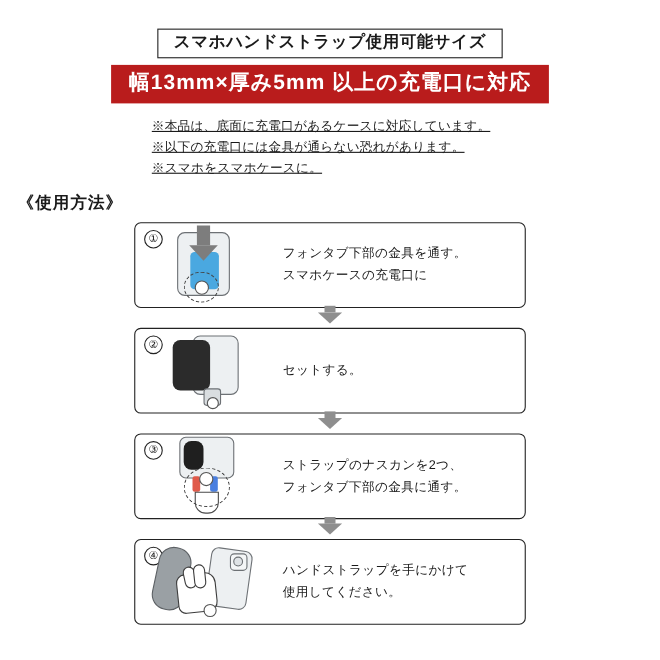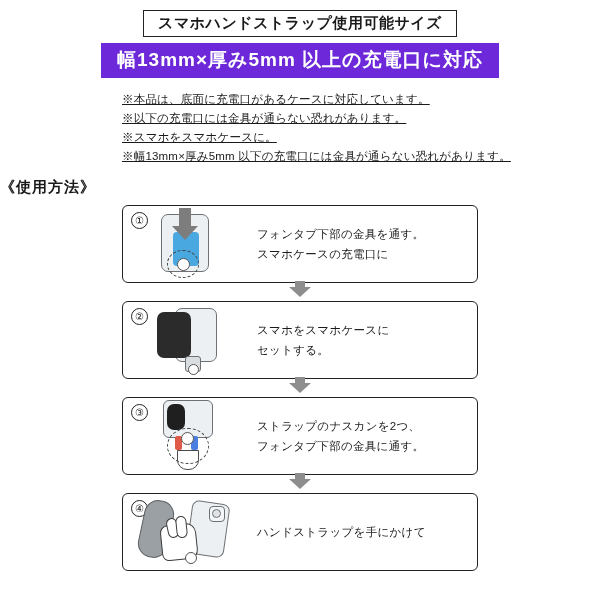--- a/index.html
+++ b/index.html
@@ -12,21 +12,21 @@
     height: 600px;
     font-family: "Liberation Sans", sans-serif;
     color: #1a1a1a;
     overflow: hidden;
   }
   .page {
     position: relative;
     width: 600px;
     height: 600px;
     box-sizing: border-box;
-    padding: 0;
+    padding: 16px;
   }
 
   
   .title-row {
     text-align: center;
     padding-top: 10px;
   }
   .title-box {
     display: inline-block;
     border: 1px solid #222;
@@ -36,21 +36,21 @@
     letter-spacing: 0.5px;
     line-height: 1.2;
     background: #fff;
   }
   .banner-row {
     text-align: center;
     margin-top: 6px;
   }
   .banner {
     display: inline-block;
-    background: #6d28d9;
+    background: #b91c1c;
     color: #fff;
     font-size: 19px;
     font-weight: bold;
     letter-spacing: 1px;
     padding: 6px 16px 7px 16px;
     line-height: 1.15;
     white-space: nowrap;
   }
 
   
@@ -233,21 +233,20 @@
   </div>
 
   <div class="banner-row">
     <div class="banner">幅13mm×厚み5mm 以上の充電口に対応</div>
   </div>
 
   <div class="notes">
     <div>※本品は、底面に充電口があるケースに対応しています。</div>
     <div>※以下の充電口には金具が通らない恐れがあります。</div>
     <div>※スマホをスマホケースに。</div>
-    <div>※幅13mm×厚み5mm 以下の充電口には金具が通らない恐れがあります。</div>
   </div>
 
   <div class="usage-heading">《使用方法》</div>
 
   <div class="steps">
 
     <div class="step">
       <div class="step-num">①</div>
       <div class="step-art">
         <div class="case-outline" style="left:38px; top:8px; width:46px; height:56px;"></div>
@@ -271,21 +270,20 @@
 
     <div class="step">
       <div class="step-num">②</div>
       <div class="step-art">
         <div class="case-outline" style="left:52px; top:6px; width:40px; height:52px;"></div>
         <div class="phone-dark" style="left:34px; top:10px; width:34px; height:46px;"></div>
         <div class="tab" style="left:62px; top:54px; width:14px; height:14px;"></div>
         <div class="ring" style="left:65px; top:62px; width:9px; height:9px;"></div>
       </div>
       <div class="step-text">
-        <div>スマホをスマホケースに</div>
         <div>セットする。</div>
       </div>
     </div>
 
     <div class="arrow-row">
       <div class="arrow-down">
           <div class="arrow-stem"></div>
         </div>
     </div>
 
@@ -319,17 +317,18 @@
         <div class="camera" style="left:86px; top:12px; width:14px; height:14px;"></div>
         <div class="lens" style="left:89px; top:15px; width:7px; height:7px;"></div>
         <div class="strap-band" style="left:18px; top:6px; width:28px; height:56px; transform:rotate(12deg);"></div>
         <div class="hand" style="left:38px; top:30px; width:34px; height:34px; transform:rotate(-6deg);"></div>
         <div class="finger" style="left:44px; top:24px; width:9px; height:18px; transform:rotate(-12deg);"></div>
         <div class="finger" style="left:53px; top:22px; width:9px; height:20px; transform:rotate(-6deg);"></div>
         <div class="ring" style="left:62px; top:58px; width:10px; height:10px;"></div>
       </div>
       <div class="step-text">
         <div>ハンドストラップを手にかけて</div>
+        <div>使用してください。</div>
       </div>
     </div>
 
   </div>
 </div>
 
 </body></html>

